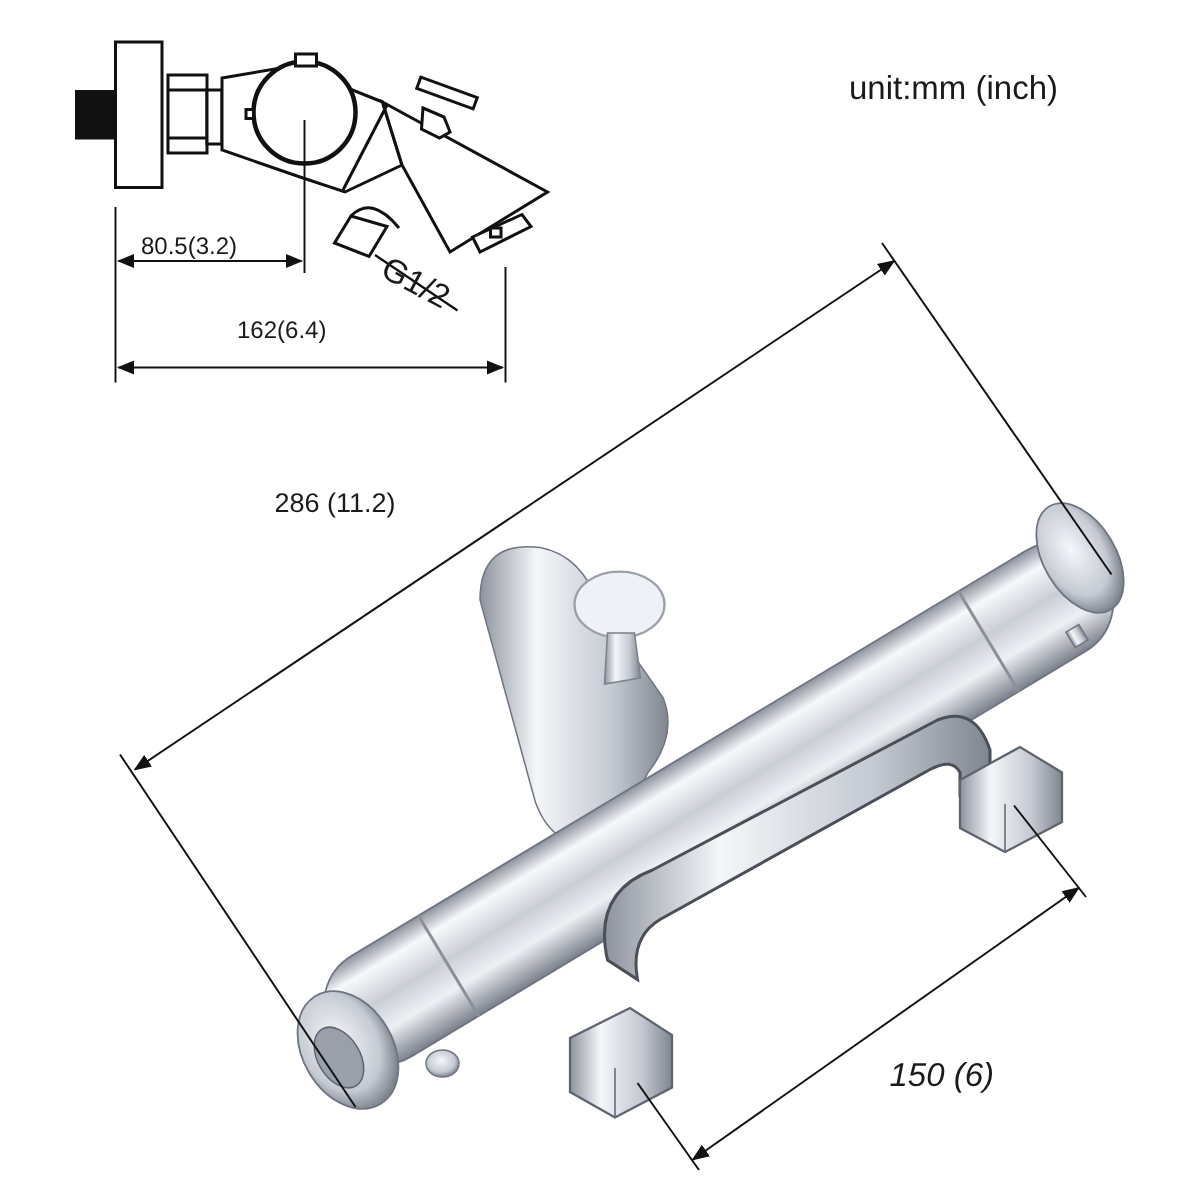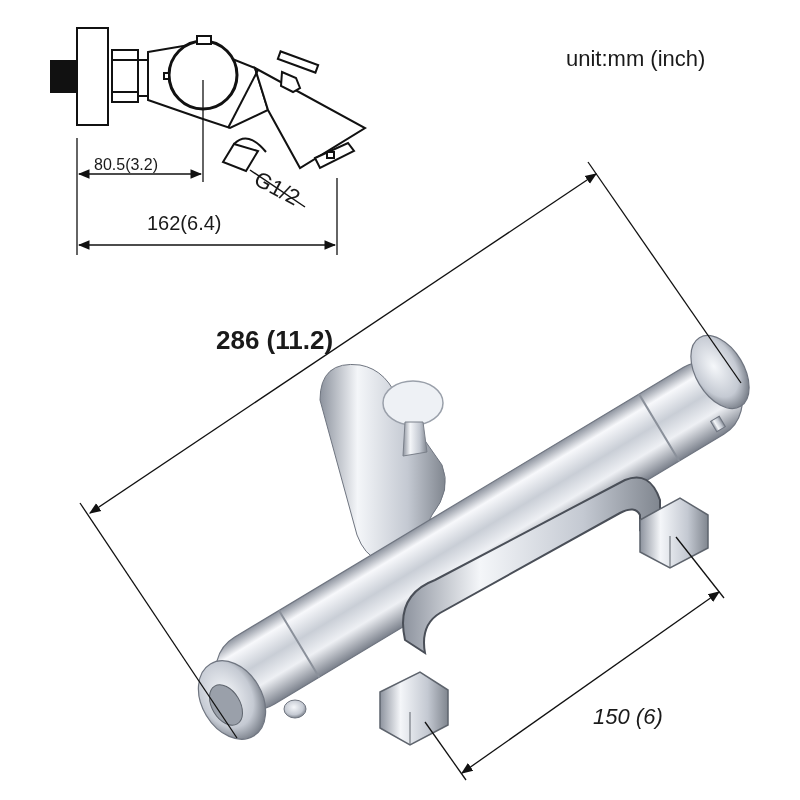--- a/index.html
+++ b/index.html
@@ -1,23 +1,23 @@
 <!DOCTYPE html>
 <html><head>
 <meta charset="utf-8">
 <style>
   html,body{margin:0;padding:0;background:#ffffff;}
   body{width:800px;height:800px;position:relative;overflow:hidden;font-family:"Liberation Sans",sans-serif;}
   svg{position:absolute;left:0;top:0;}
   .lbl{position:absolute;color:#1a1a1a;font-family:"Liberation Sans",sans-serif;white-space:nowrap;}
   #unit{left:566px;top:26px;font-size:22px;margin-top:20px;}
   #d805{left:94px;top:156px;font-size:16px;}
-  #d162{left:147px;top:212px;font-size:20px;}
+  #d162{left:158px;top:212px;font-size:16px;}
   #dg12{left:262px;top:166px;font-size:22px;transform:rotate(28deg);transform-origin:left top;}
-  #d286{left:216px;top:325px;font-size:26px;font-weight:bold;}
+  #d286{left:183px;top:325px;font-size:18px;}
   #d150{left:593px;top:704px;font-size:22px;font-style:italic;}
 </style>
 </head>
 <body>
 
 <svg width="800" height="800" viewBox="0 0 800 800">
   <defs>
     <marker id="arr" viewBox="0 0 10 10" refX="9" refY="5" markerWidth="9" markerHeight="9" orient="auto-start-reverse">
       <path d="M0,1 L10,5 L0,9 z" fill="#111"></path>
     </marker>

